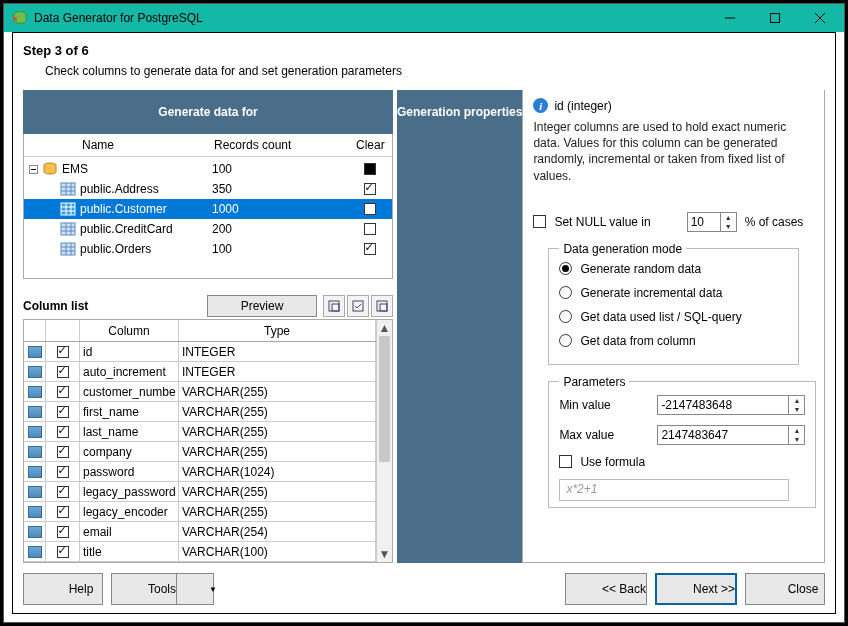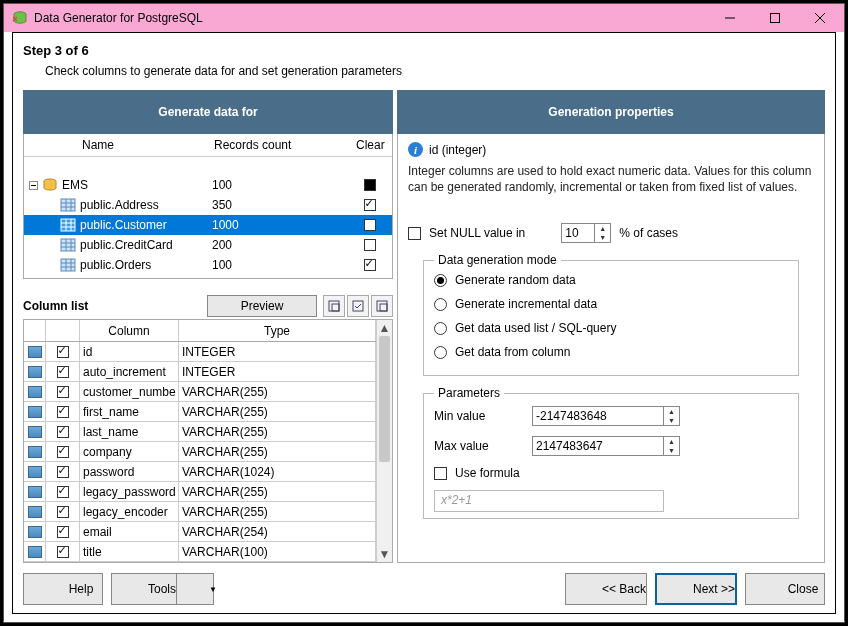--- a/index.html
+++ b/index.html
@@ -20,21 +20,21 @@
     border: 1px solid #555;
     display: flex;
     flex-direction: column;
   }
   
   .titlebar {
     height: 30px;
     display: flex;
     align-items: center;
     padding: 0 2px 0 8px;
-    background: #f9a8d4;
+    background: #14b8a6;
   }
   .titlebar .appicon {
     width: 16px; height: 16px;
     margin-right: 6px;
     display: inline-flex;
   }
   .titlebar .title {
     flex: 1;
     font-size: 12px;
   }
@@ -73,21 +73,20 @@
   }
   .left-col {
     width: 370px;
     display: flex;
     flex-direction: column;
     min-height: 0;
   }
   .right-col {
     flex: 1;
     display: flex;
-    flex-direction: column;
     min-height: 0;
   }
   .panel-header {
     background: #4a6d89;
     color: #ffffff;
     text-align: center;
     font-size: 12px;
     padding: 15px 0;
     font-weight: 600;
   }
@@ -101,21 +100,21 @@
   .tree-header {
     display: flex;
     font-size: 12px;
     border-bottom: 1px solid #ccc;
     padding: 4px 0;
     gap: 42px;
   }
   .tree-header .h-name { width: 185px; text-align: center; }
   .tree-header .h-rec { width: 125px; }
   .tree-header .h-clear { width: 45px; }
-  .tree-body { padding: 2px 0; margin-top: 16px; }
+  .tree-body { padding: 2px 0; }
   .tree-row {
     display: flex;
     align-items: center;
     height: 20px;
     font-size: 12px;
   }
   .tree-row.sel { background: #0078d7; color: #fff; }
   .tree-row .indent1 { width: 18px; display:flex; justify-content:center;}
   .tree-row .indent2 { width: 36px; display:flex; justify-content:flex-end; padding-right:2px;}
   .tree-row .icon { width: 16px; height: 14px; display:inline-flex; margin-right: 4px;}

